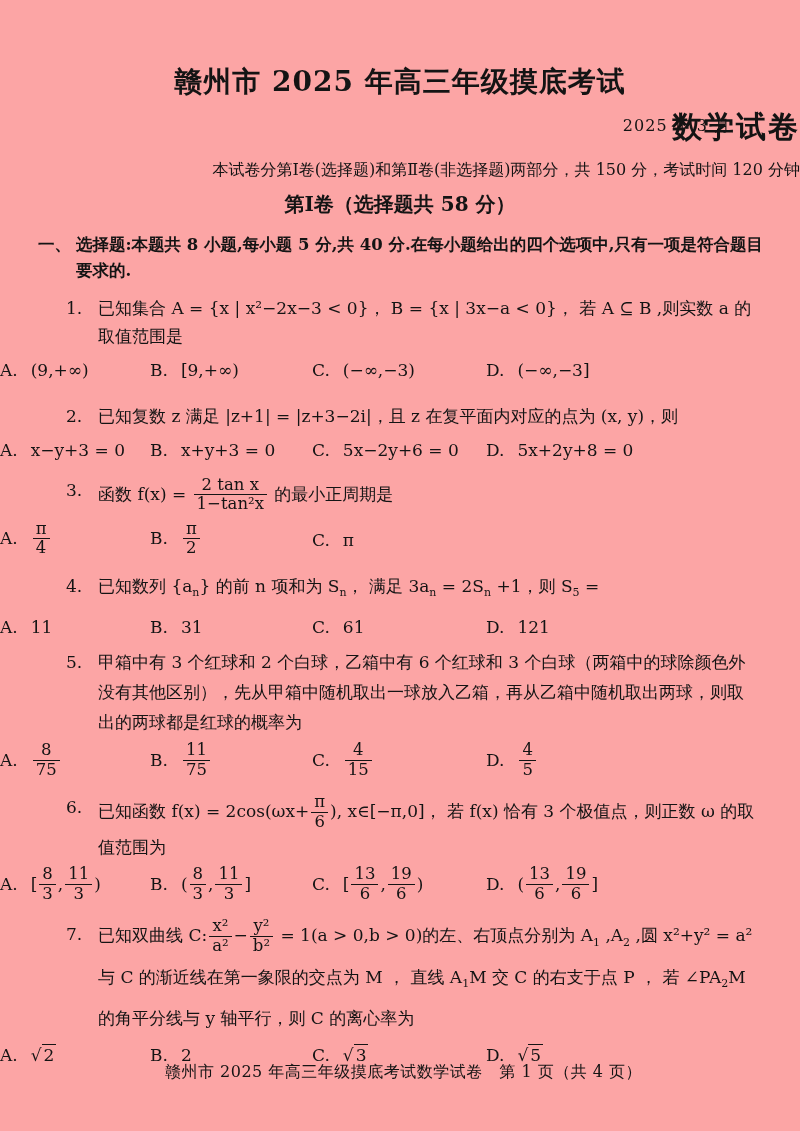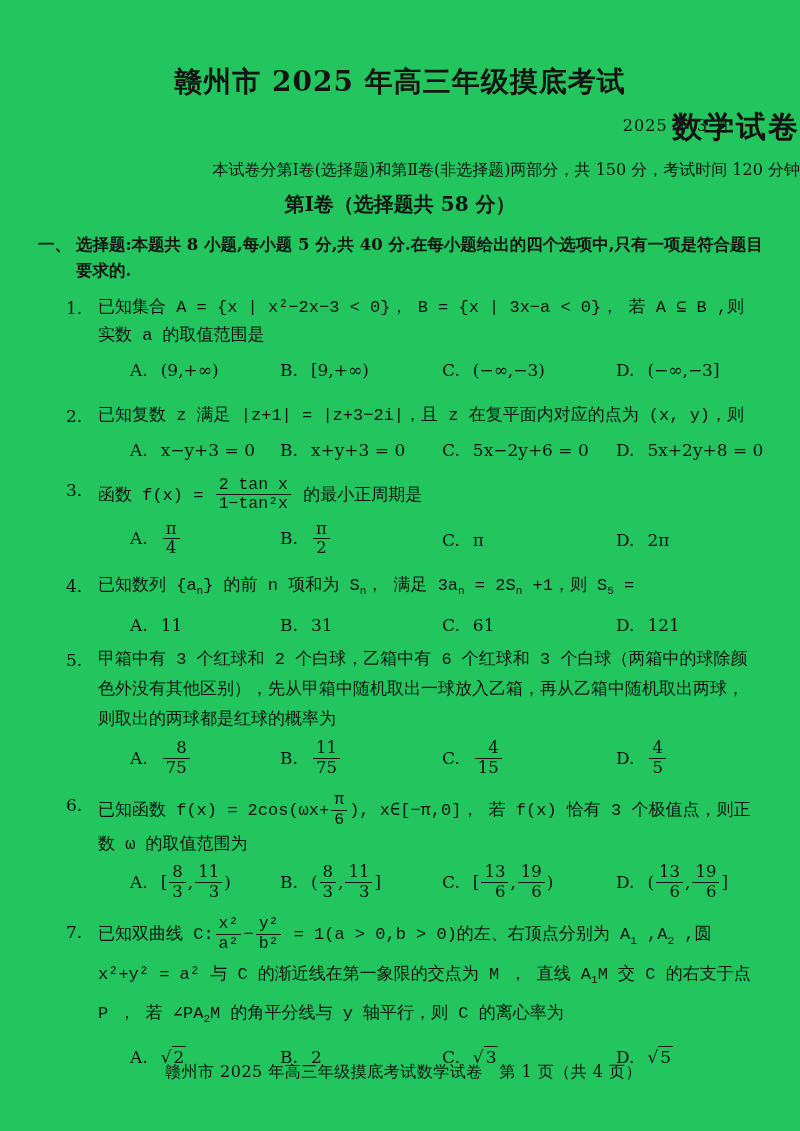--- a/index.html
+++ b/index.html
@@ -1,17 +1,17 @@
 <!DOCTYPE html>
 <html><head>
 <meta charset="utf-8">
 <style>
   html,body{margin:0;padding:0;background:#e8e8e8;}
   .page{
-    width:800px;height:1131px;margin:0 auto;background:#22c55e;color:#141414;
+    width:800px;height:1131px;margin:0 auto;background:#fca5a5;color:#141414;
     font-family:"DejaVu Serif","Liberation Serif",serif;font-size:17px;
     position:relative;overflow:hidden;box-sizing:border-box;
   }
   .title{
     margin:0;padding-top:62px;text-align:center;
     font-size:28px;font-weight:700;letter-spacing:1px;line-height:40px;
   }
   .subtitle-row{position:relative;text-align:right;margin-top:4px;line-height:42px;}
   .subtitle{font-size:30px;font-weight:700;letter-spacing:2px;}
   .exam-date{position:absolute;right:69px;bottom:5px;font-size:16px;letter-spacing:1px;}
@@ -23,33 +23,33 @@
   .question{margin-top:0;}
   .q1{margin-top:10px;}
   .q2{margin-top:22px;}
   .q3{margin-top:16px;}
   .q4{margin-top:12px;}
   .q5{margin-top:10px;}
   .q6{margin-top:12px;}
   .q7{margin-top:12px;}
   .qrow{display:flex;padding-left:66px;line-height:28px;}
   .qnum{flex:0 0 32px;}
-  .qstem{flex:1;padding-right:40px;font-family:Liberation Mono, monospace;}
+  .qstem{flex:1;padding-right:40px;}
   .q5 .qrow{line-height:30px;}
   .q7 .qrow{line-height:34px;}
   .options{
     display:grid;grid-template-columns:150px 162px 174px auto;
-    padding-left:130px;margin-top:10px;align-items:center;
+    margin-top:10px;align-items:center;
   }
   .opt-frac{margin-top:4px;}
   .option{white-space:nowrap;}
   .olabel{margin-right:13px;}
   .frac{
     display:inline-flex;flex-direction:column;vertical-align:middle;
-    text-align:right;margin:1px 2px;line-height:1.12;font-size:16.5px;
+    text-align:center;margin:1px 2px;line-height:1.12;font-size:16.5px;
     transform:translateY(-1px);
   }
   .fn{border-bottom:1.4px solid currentColor;padding:0 3px;}
   .fd{padding:0 3px;}
   .sqrt{white-space:nowrap;}
   .rad{border-top:1.4px solid currentColor;padding:0 2px;}
   sub,sup{font-size:11px;}
   .footer{
     position:absolute;left:0;right:0;bottom:48px;text-align:center;
     font-size:16px;letter-spacing:.5px;margin-left:7px;
@@ -113,21 +113,20 @@
     <div class="options opt-frac">
       <div class="option"><span class="olabel">A.</span><span class="oval math"><span class="frac">
               <span class="fn">π</span>
               <span class="fd">4</span>
             </span></span></div>
       <div class="option"><span class="olabel">B.</span><span class="oval math"><span class="frac">
               <span class="fn">π</span>
               <span class="fd">2</span>
             </span></span></div>
       <div class="option"><span class="olabel">C.</span><span class="oval math">π</span></div>
-      <div class="option"><span class="olabel">D.</span><span class="oval math">2π</span></div>
     </div>
   </div>
 
   <div class="question q4">
     <div class="qrow">
       <span class="qnum">4.</span>
       <div class="qstem math">已知数列 {a<sub>n</sub>} 的前 n 项和为 S<sub>n</sub>， 满足 3a<sub>n</sub> = 2S<sub>n</sub> +1，则 S<sub>5</sub> =</div>
     </div>
     <div class="options">
       <div class="option"><span class="olabel">A.</span><span class="oval math">11</span></div>

